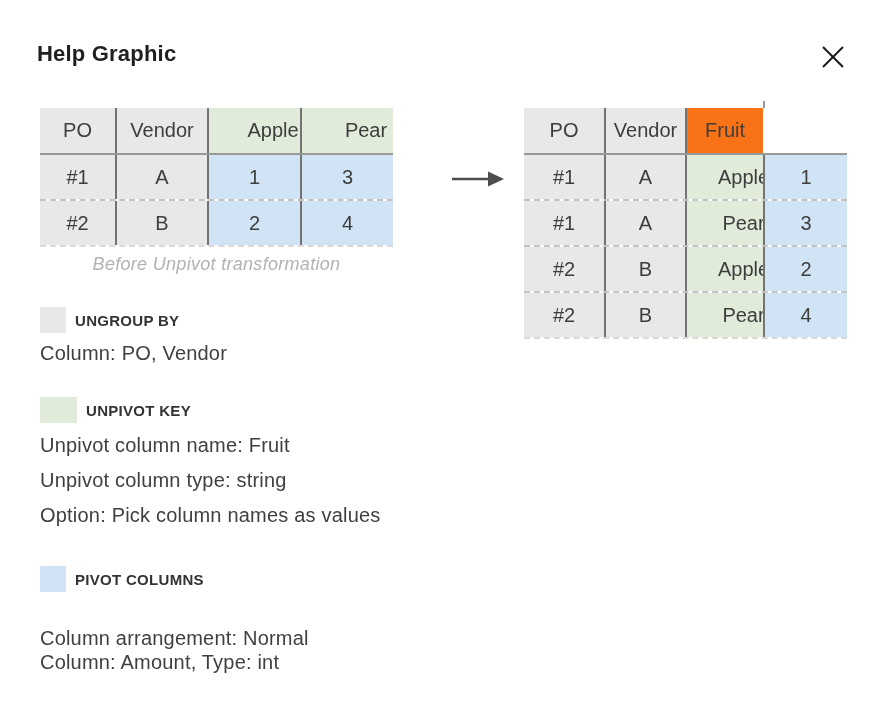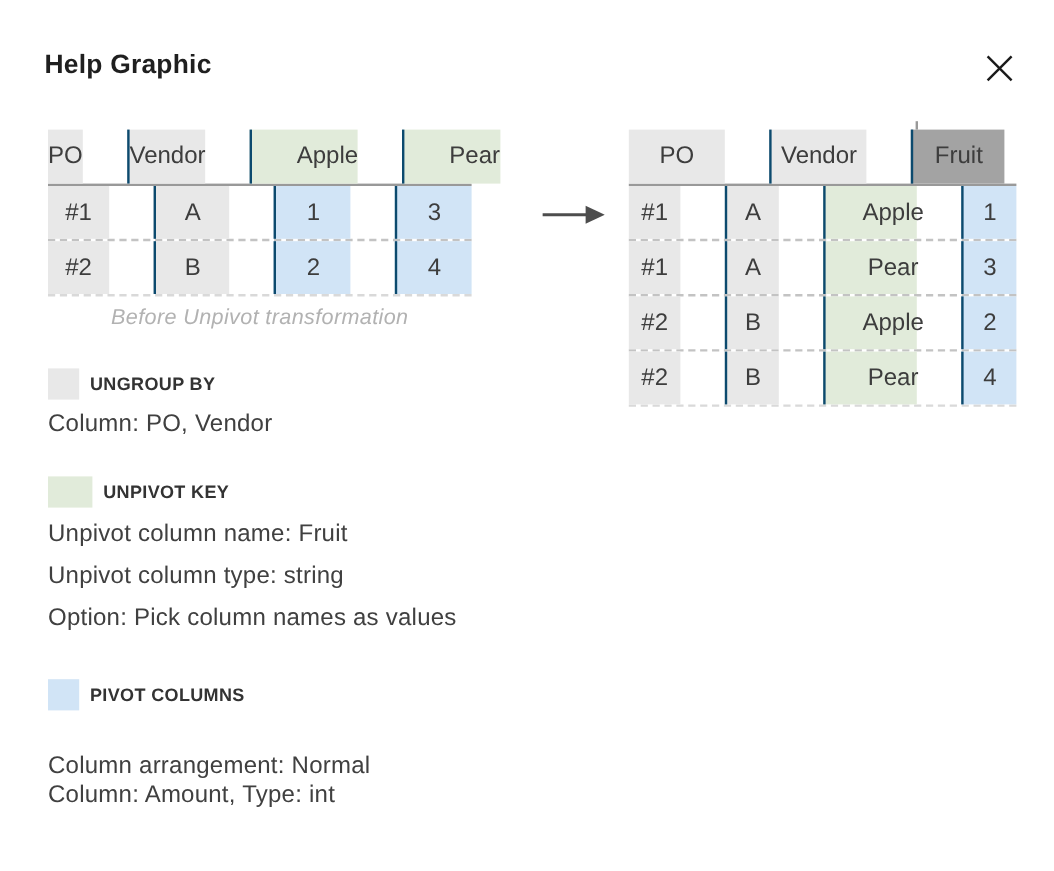--- a/index.html
+++ b/index.html
@@ -34,21 +34,21 @@
     align-items: center;
     justify-content: center;
     cursor: pointer;
   }
 
   
   .tbl { position: absolute; }
   .tbl-before { left: 40px; top: 108px; width: 353px; }
   .tbl-after  { left: 524px; top: 108px; width: 323px; }
 
-  .tr { display: flex; gap: 37px; }
+  .tr { display: flex; }
   .td {
     display: flex;
     align-items: center;
     justify-content: center;
     height: 44px;
     font-size: 20px;
     color: #3d3d3d;
     white-space: nowrap;
     overflow: visible;
   }
@@ -59,26 +59,26 @@
   .tbl-before .c0 { width: 75px; }
   .tbl-before .c1 { width: 92px; }
   .tbl-before .c2 { width: 93px; }
   .tbl-before .c3 { width: 93px; }
   
   .tbl-after .c0 { width: 80px; }
   .tbl-after .c1 { width: 81px; }
   .tbl-after .c2 { width: 78px; }
   .tbl-after .c3 { width: 84px; }
 
-  .td.vline { border-left: 2px solid #0c4a6e; }
+  .td.vline { border-left: 2px solid #737373; }
 
   .bg-gray  { background: #e8e8e8; }
   .bg-green { background: #e1ebda; padding-left: 37px; }
   .bg-blue  { background: #d1e4f6; }
-  .bg-white { background: #a3a3a3; }
+  .bg-white { background: #f97316; }
 
   .tr-dash { border-top: 2px dashed #c3c3c3; }
   .tbl-bottom { border-bottom: 2px dashed #d9d9d9; }
 
   .tick-up {
     position: absolute;
     width: 2px;
     height: 7px;
     top: -7px;
     background: #999999;

